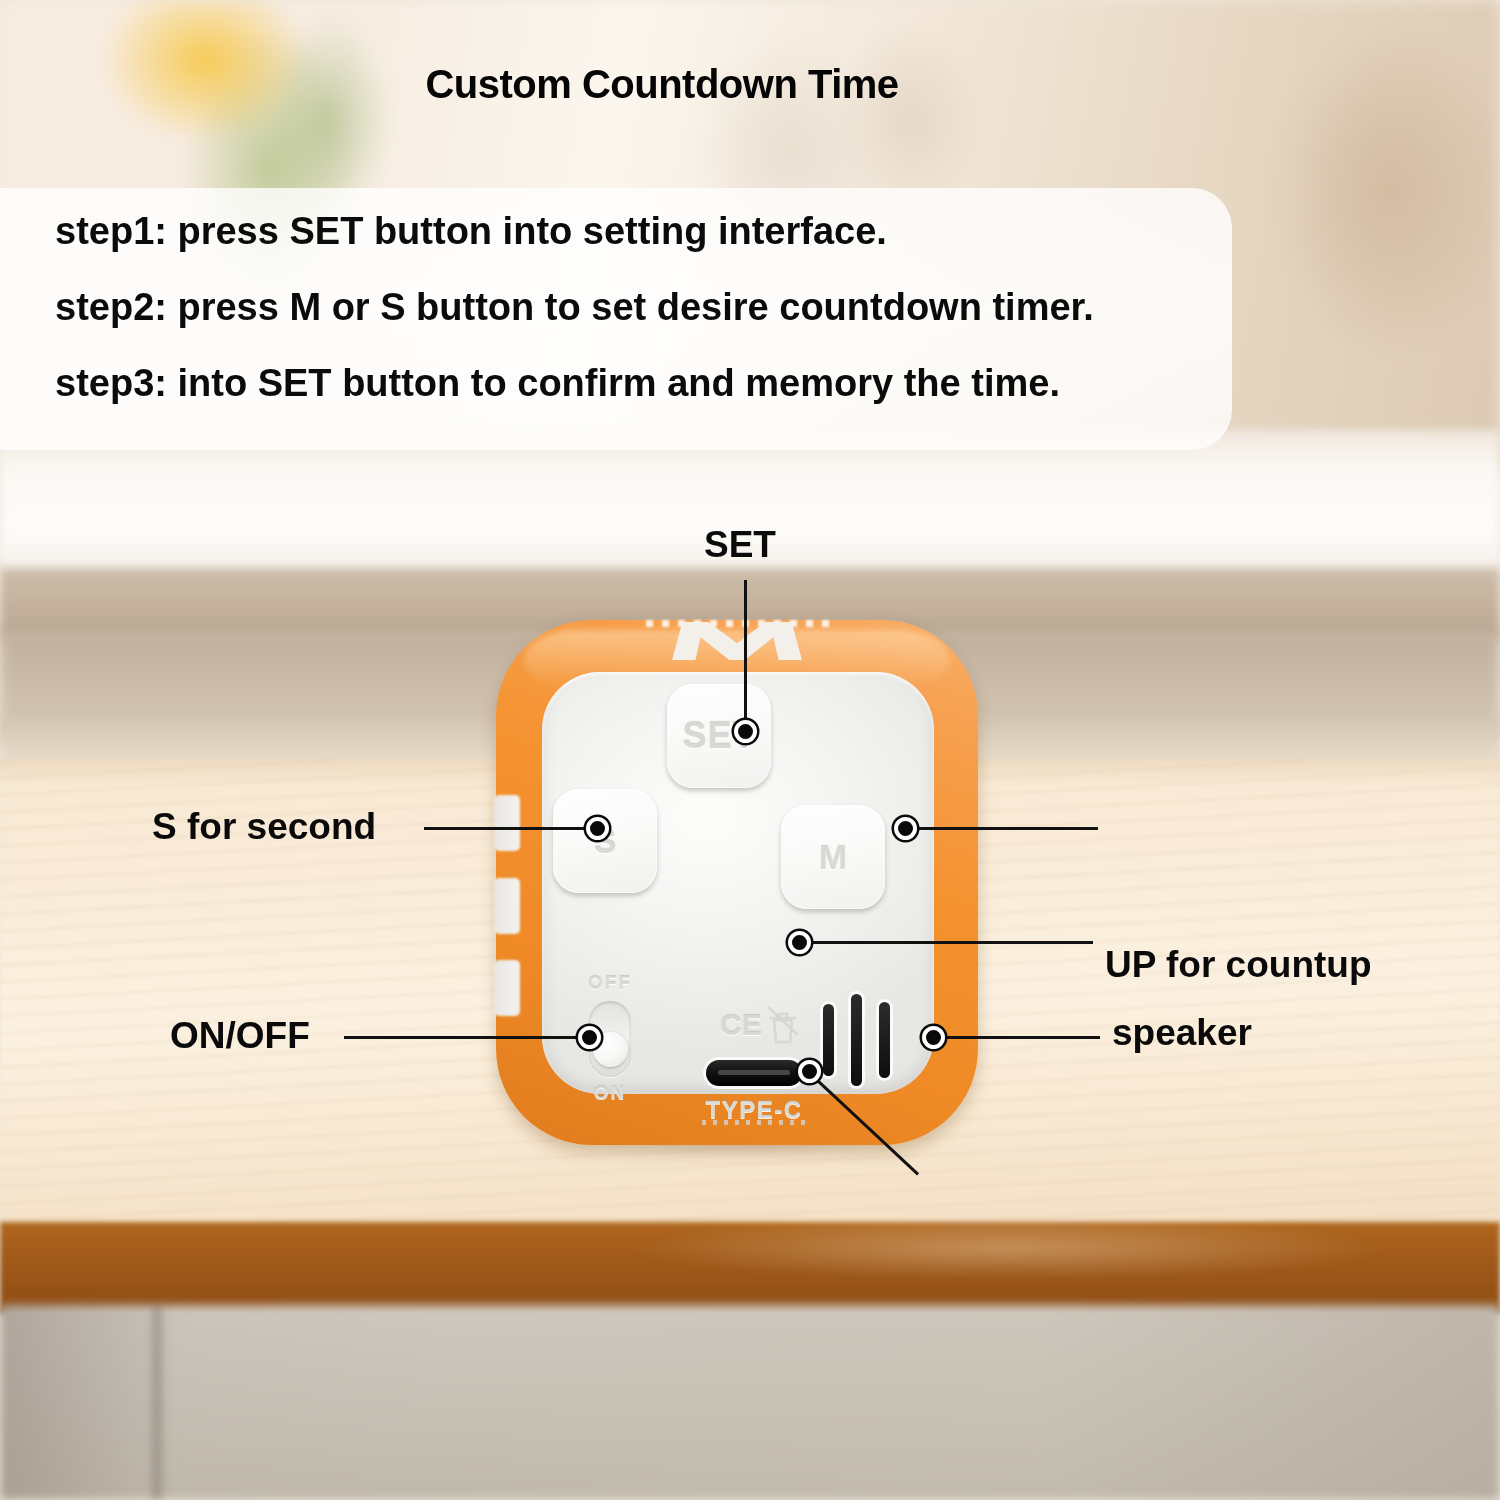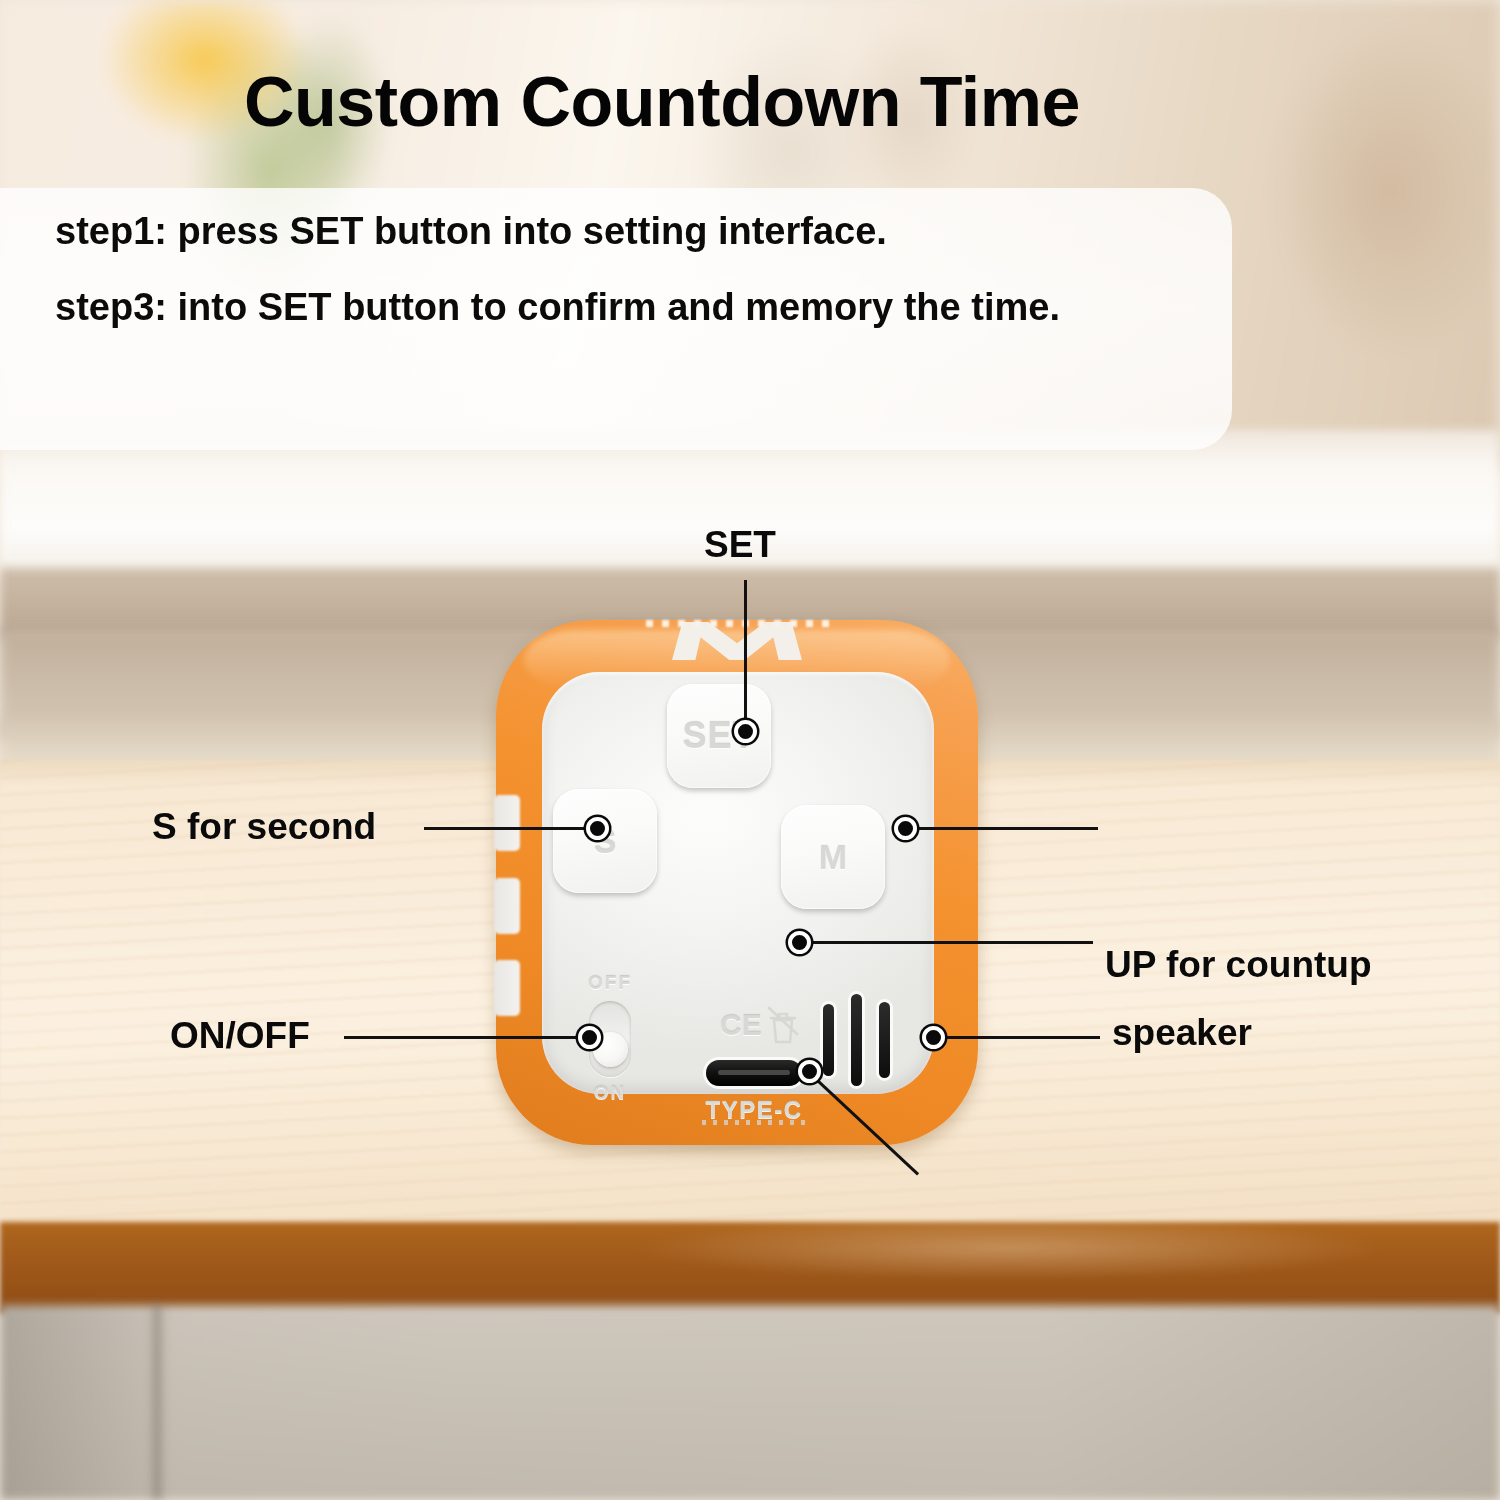--- a/index.html
+++ b/index.html
@@ -71,21 +71,21 @@
   .bg-under-leg{
     position:absolute;left:150px;top:1305px;width:14px;height:195px;
     background:linear-gradient(90deg,rgba(120,110,98,.0),rgba(110,100,90,.55),rgba(120,110,98,0));
     filter:blur(4px);
   }
 
   
   .title{
     position:absolute;left:0;top:62px;width:1324px;
     text-align:center;
-    font-size:70px;font-weight:bold;color:#050505;
+    font-size:40px;font-weight:bold;color:#050505;
     letter-spacing:-.5px;
   }
 
   
   .panel{
     position:absolute;left:-40px;top:188px;width:1272px;height:262px;
     background:linear-gradient(180deg, rgba(255,255,255,.80) 0%, rgba(255,255,255,.86) 45%, rgba(255,255,255,.80) 100%);
     border-radius:40px;
   }
   .panel-text{
@@ -264,20 +264,21 @@
   <div class="bg-table"></div>
   <div class="bg-table-edge"></div>
   <div class="bg-under"></div>
   <div class="bg-under-leg"></div>
 
   <div class="title">Custom Countdown Time</div>
 
   <div class="panel"></div>
   <div class="panel-text">
     <div class="step">step1: press SET button into setting interface.</div>
+    <div class="step">step2: press M or S button to set desire countdown timer.</div>
     <div class="step">step3: into SET button to confirm and memory the time.</div>
   </div>
 
   <div id="device">
     <div class="dev-shadow"></div>
 
     <div class="bumper">
       <div class="bumper-top-hl"></div>
     </div>
     <div class="logo-dots"></div>

